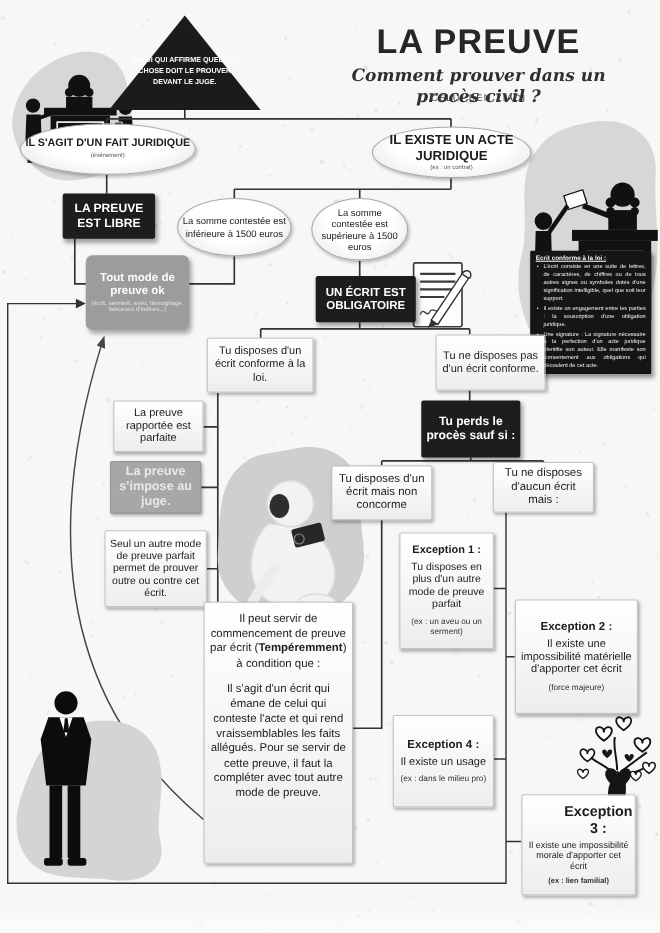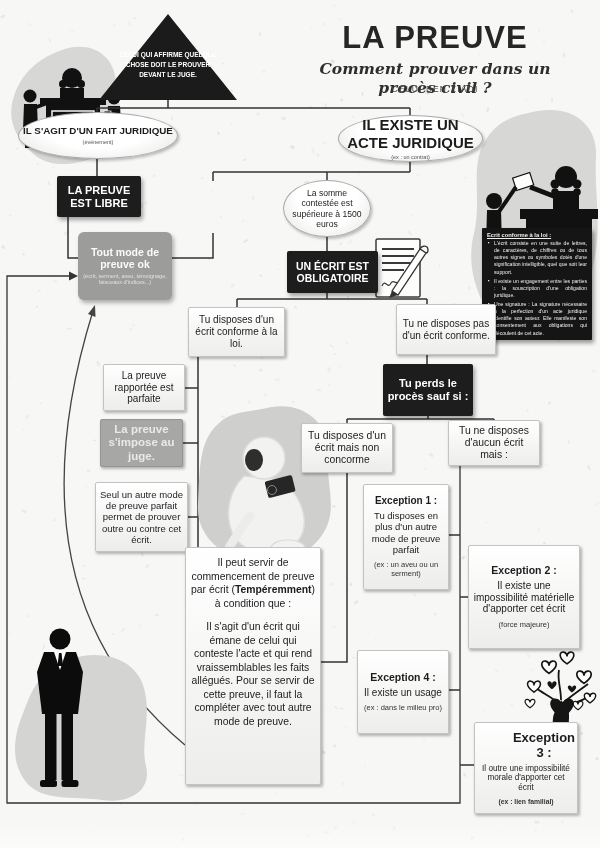--- a/index.html
+++ b/index.html
@@ -511,24 +511,25 @@
   <div class="tri-text" style="left:113px;top:50px;width:110px;">CELUI QUI AFFIRME QUELQUE CHOSE DOIT LE PROUVER DEVANT LE JUGE.</div>
   <div class="title" style="left:310px;top:20px;width:250px;">LA PREUVE</div>
   <div class="subtitle" style="left:295px;top:59px;width:280px;">Comment prouver dans un procès civil ?</div>
   <div class="author" style="left:300px;top:84px;width:270px;">CELUI BEN ZIADI</div>
 
   <div class="node ellipse" style="left:18px;top:112px;width:160px;height:47px;">
     <div class="bold" style="font-size:9.8px;">IL S'AGIT D'UN FAIT JURIDIQUE</div>
     <div class="note">(événement)</div>
   </div>
   <div class="node ellipse" style="left:338px;top:115px;width:145px;height:47px;">
-    <div class="bold" style="font-size:15px;">IL EXISTE UN ACTE JURIDIQUE</div>
+    <div class="bold" style="font-size:12px;">IL EXISTE UN ACTE JURIDIQUE</div>
     <div class="note">(ex : un contrat)</div>
   </div>
   <div class="node black" style="left:57px;top:176px;width:84px;height:41px;font-size:11px;">LA PREUVE EST LIBRE</div>
+  <div class="node ellipse" style="left:161px;top:180px;width:104px;height:53px;font-size:8.6px;">La somme contestée est inférieure à 1500 euros</div>
   <div class="node ellipse" style="left:283px;top:180px;width:88px;height:57px;font-size:8.6px;">La somme contestée est supérieure à 1500  euros</div>
   <div class="node gray" style="left:78px;top:232px;width:94px;height:68px;">
     <div style="font-size:10.5px;">Tout mode de preuve ok</div>
     <div class="note" style="font-weight:normal;">(écrit, serment, aveu, témoignage, faisceaux d'indices...)</div>
   </div>
   <div class="node black" style="left:287px;top:251px;width:91px;height:42px;font-size:10.5px;">UN ÉCRIT EST OBLIGATOIRE</div>
 
   <div class="legend" style="left:482px;top:228px;width:110px;height:112px;">
     <div class="legend-title">Ecrit conforme à la loi :</div>
     <ul>
@@ -562,18 +563,18 @@
     <div class="exc-body">Il existe une impossibilité matérielle d'apporter cet écrit</div>
     <div class="note" style="font-size:7.5px;color:#333;">(force majeure)</div>
   </div>
   <div class="node white exc" style="left:357px;top:650px;width:92px;height:84px;font-size:10px;">
     <div class="exc-title" style="font-size:10.5px;">Exception 4 :</div>
     <div class="exc-body">Il existe un usage</div>
     <div class="note" style="font-size:7.5px;color:#333;">(ex : dans le milieu pro)</div>
   </div>
   <div class="node white exc" style="left:474px;top:722px;width:104px;height:92px;font-size:8.2px;">
     <div class="exc-title" style="font-size:13px;margin-left:36px;">Exception 3 :</div>
-    <div class="exc-body">Il outre une impossibilité morale d'apporter cet écrit</div>
+    <div class="exc-body">Il existe une impossibilité morale d'apporter cet écrit</div>
     <div class="note" style="font-size:6.8px;color:#333;font-weight:bold;">(ex : lien familial)</div>
   </div>
 
   <div class="bottom-fade"></div>
 </div>
 
 </body></html>

